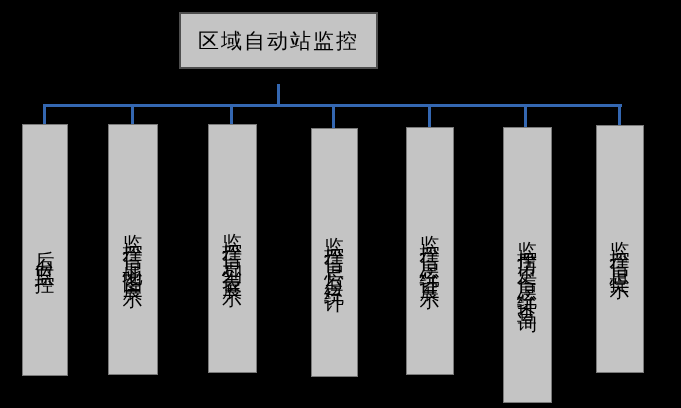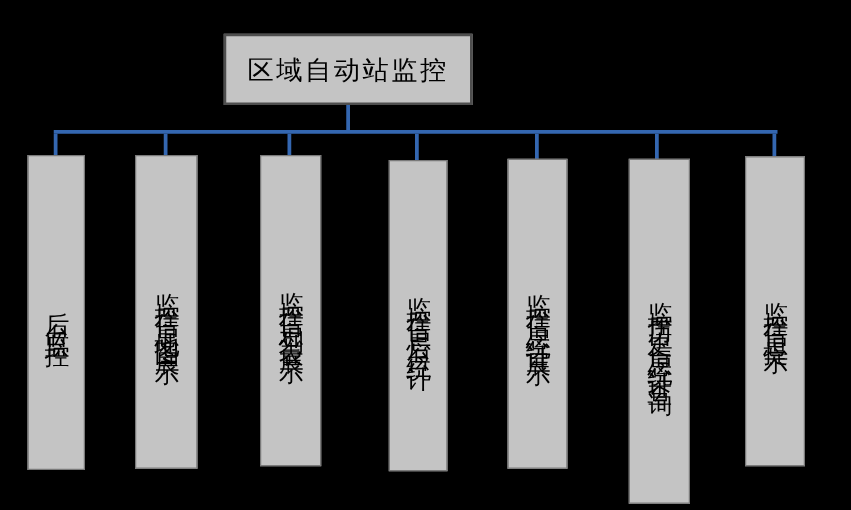--- a/index.html
+++ b/index.html
@@ -39,21 +39,21 @@
     font-size: 20px;
     letter-spacing: 8px;
     line-height: 1;
     white-space: nowrap;
   }
   .conn {
     position: absolute;
     background: #3467b1;
   }
   
-  #root-node  { left: 179px; top: 27px;  width: 199px; height: 57px; }
+  #root-node  { left: 179px; top: 12px;  width: 199px; height: 57px; }
   
   #conn-stem  { left: 277px; top: 84px;  width: 3px;   height: 21px; }
   #conn-bus   { left: 43px;  top: 104px; width: 579px; height: 3px;  }
   #conn-d1    { left: 43px;  top: 107px; width: 3px;   height: 17px; }
   #conn-d2    { left: 131px; top: 107px; width: 3px;   height: 17px; }
   #conn-d3    { left: 230px; top: 107px; width: 3px;   height: 17px; }
   #conn-d4    { left: 332px; top: 107px; width: 3px;   height: 21px; }
   #conn-d5    { left: 428px; top: 107px; width: 3px;   height: 20px; }
   #conn-d6    { left: 524px; top: 107px; width: 3px;   height: 20px; }
   #conn-d7    { left: 618px; top: 107px; width: 3px;   height: 18px; }

